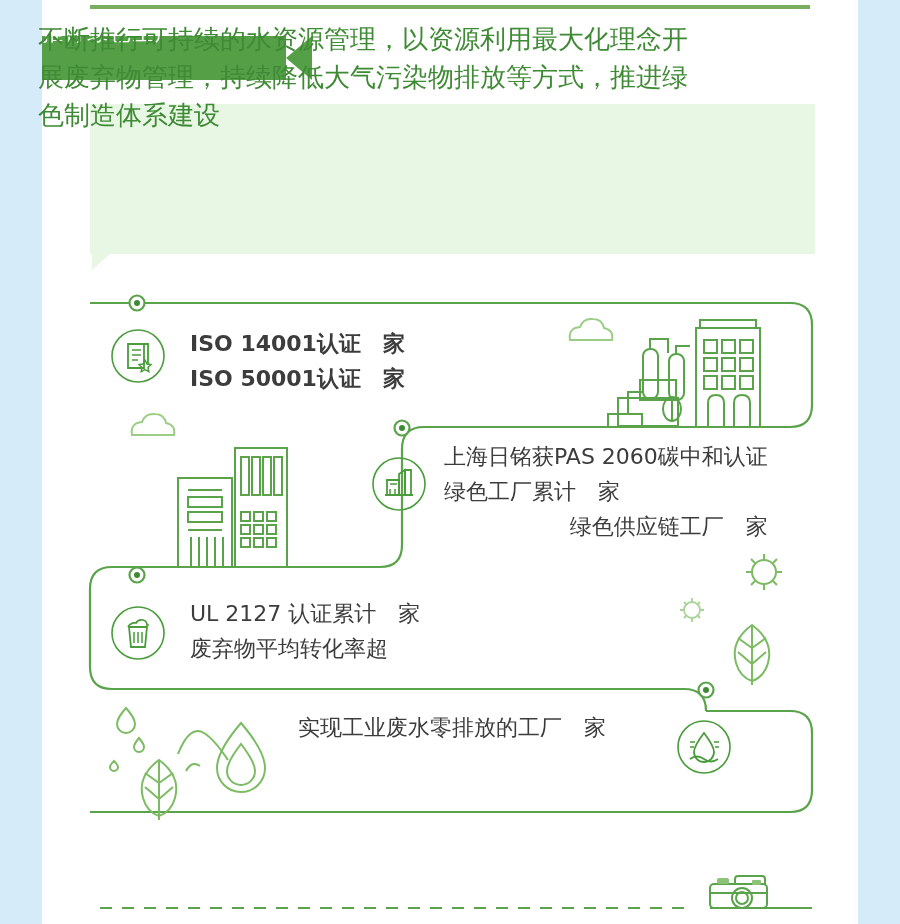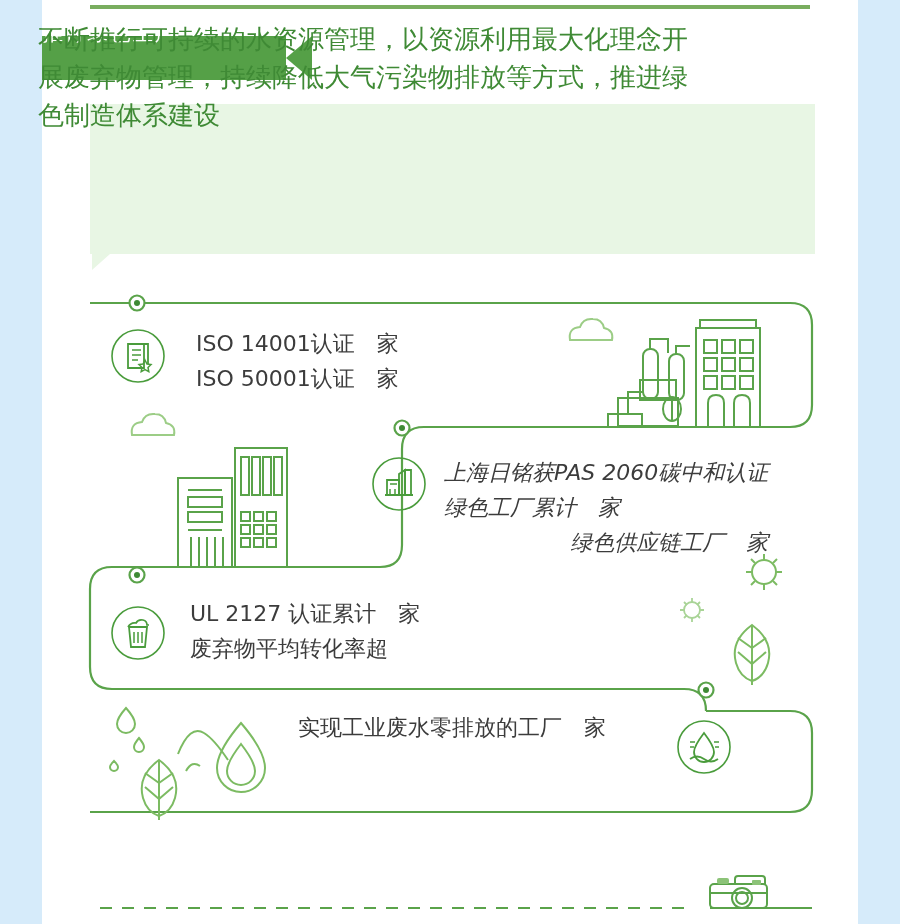--- a/index.html
+++ b/index.html
@@ -198,36 +198,36 @@
   </svg>
 
   <div class="row row1" style="left:0;top:0;">
     <svg class="row-icon" style="left:110px;top:328px;" viewBox="0 0 56 56">
       <circle cx="28" cy="28" r="26" fill="none" stroke="#4a9c3c" stroke-width="1.6"></circle>
       <path d="M 18 16 h 16 l 0 24 h -16 z" fill="none" stroke="#4a9c3c" stroke-width="1.8"></path>
       <path d="M 34 16 h 4 v 20" fill="none" stroke="#4a9c3c" stroke-width="1.8"></path>
       <path d="M 22 22 h 9 M 22 27 h 9 M 22 32 h 6" stroke="#4a9c3c" stroke-width="1.6" fill="none"></path>
       <path d="M 35 32 l 2 4 l 4 .5 l -3 3 l .8 4.2 l -3.8 -2 l -3.8 2 l .8 -4.2 l -3 -3 l 4 -.5 z" fill="none" stroke="#4a9c3c" stroke-width="1.5"></path>
     </svg>
-    <div class="row-lines" style="left:196px;top:326px;">
+    <div class="row-lines" style="left:190px;top:326px;font-weight:bold;">
       <div class="line">ISO 14001认证　家</div>
       <div class="line">ISO 50001认证　家</div>
     </div>
   </div>
 
   <div class="row row2" style="left:0;top:0;">
     <svg class="row-icon" style="left:371px;top:456px;" viewBox="0 0 56 56">
       <circle cx="28" cy="28" r="26" fill="none" stroke="#4a9c3c" stroke-width="1.6"></circle>
       <path d="M 16 38 v -14 h 12 v 14" fill="none" stroke="#4a9c3c" stroke-width="1.8"></path>
       <path d="M 28 38 v -20 l 6 -4 v 24" fill="none" stroke="#4a9c3c" stroke-width="1.8"></path>
       <path d="M 34 38 v -24 h 6 v 24" fill="none" stroke="#4a9c3c" stroke-width="1.8"></path>
       <path d="M 14 39 h 28" stroke="#4a9c3c" stroke-width="2" fill="none"></path>
       <path d="M 19 28 h 7 M 19 33 v 5 M 24 33 v 5" stroke="#4a9c3c" stroke-width="1.5" fill="none"></path>
     </svg>
-    <div class="row-lines" style="left:444px;top:455px;font-style:italic;">
+    <div class="row-lines" style="left:444px;top:439px;">
       <div class="line">上海日铭获PAS 2060碳中和认证</div>
       <div class="line">绿色工厂累计　家</div>
       <div class="line" style="padding-left:6px;text-align:right;">绿色供应链工厂　家</div>
     </div>
   </div>
 
   <div class="row row3" style="left:0;top:0;">
     <svg class="row-icon" style="left:110px;top:605px;" viewBox="0 0 56 56">
       <circle cx="28" cy="28" r="26" fill="none" stroke="#4a9c3c" stroke-width="1.6"></circle>
       <path d="M 19 22 h 18 l -2 20 h -14 z" fill="none" stroke="#4a9c3c" stroke-width="1.8"></path>

